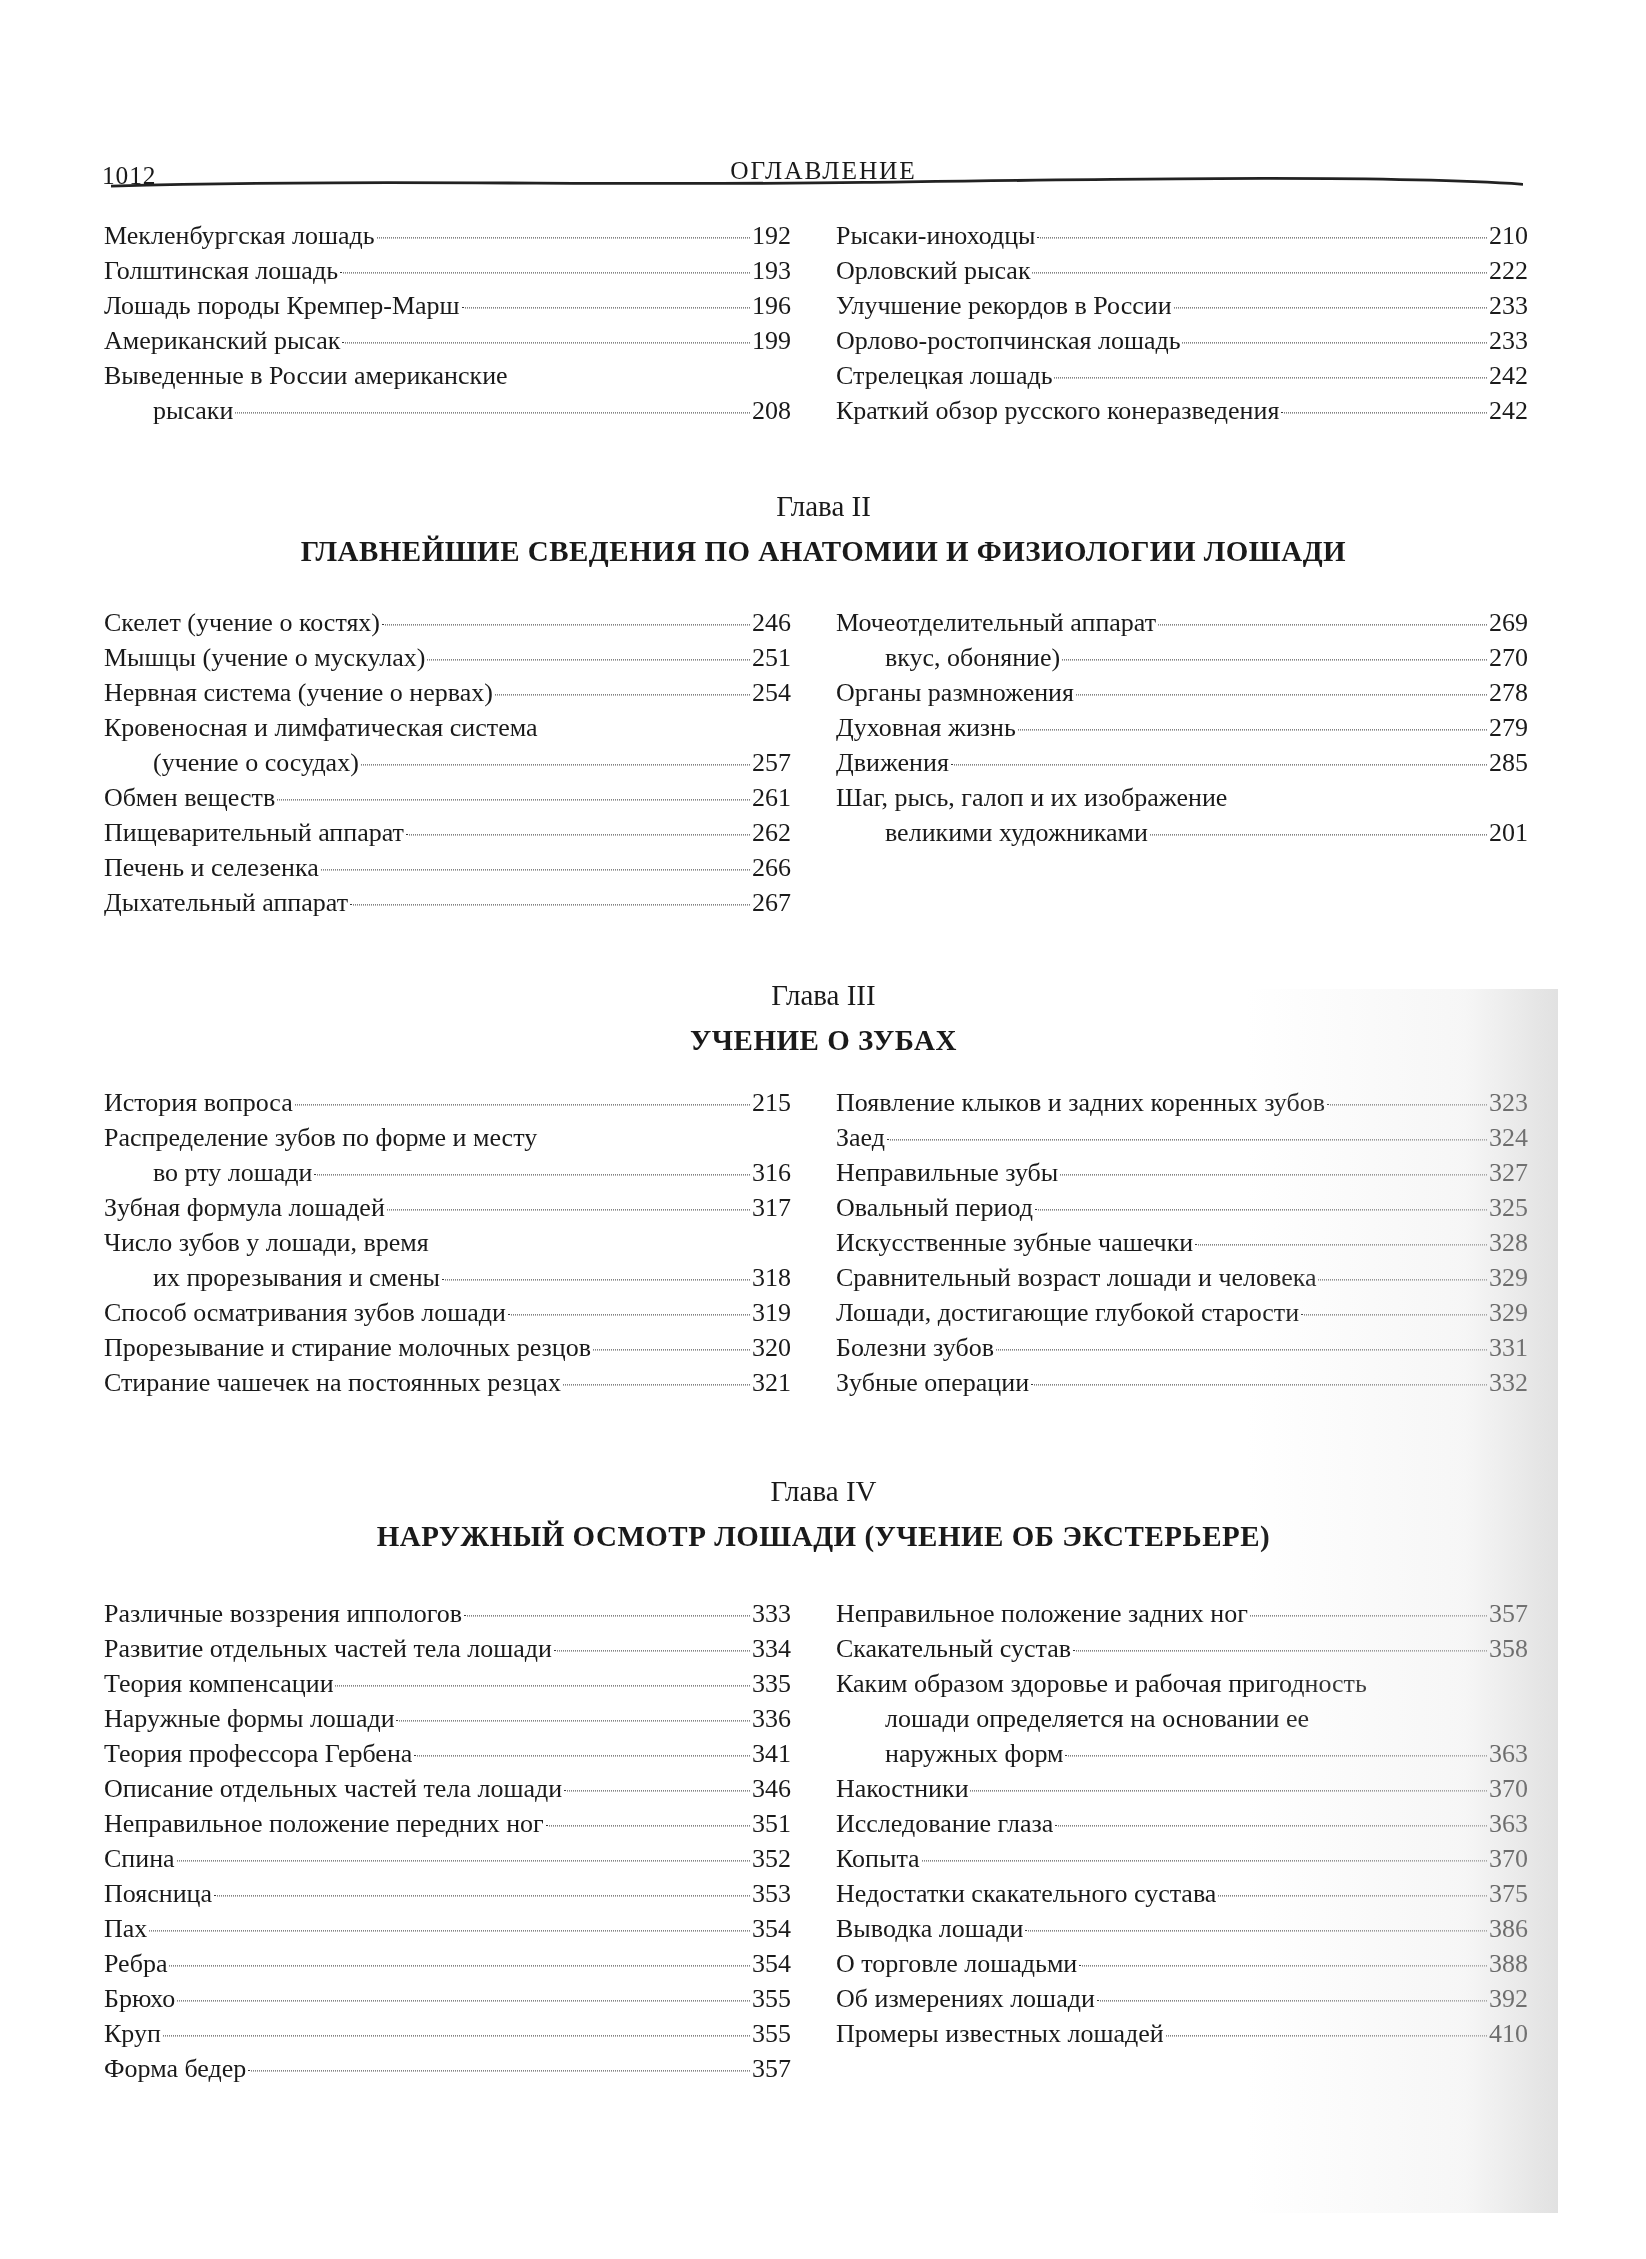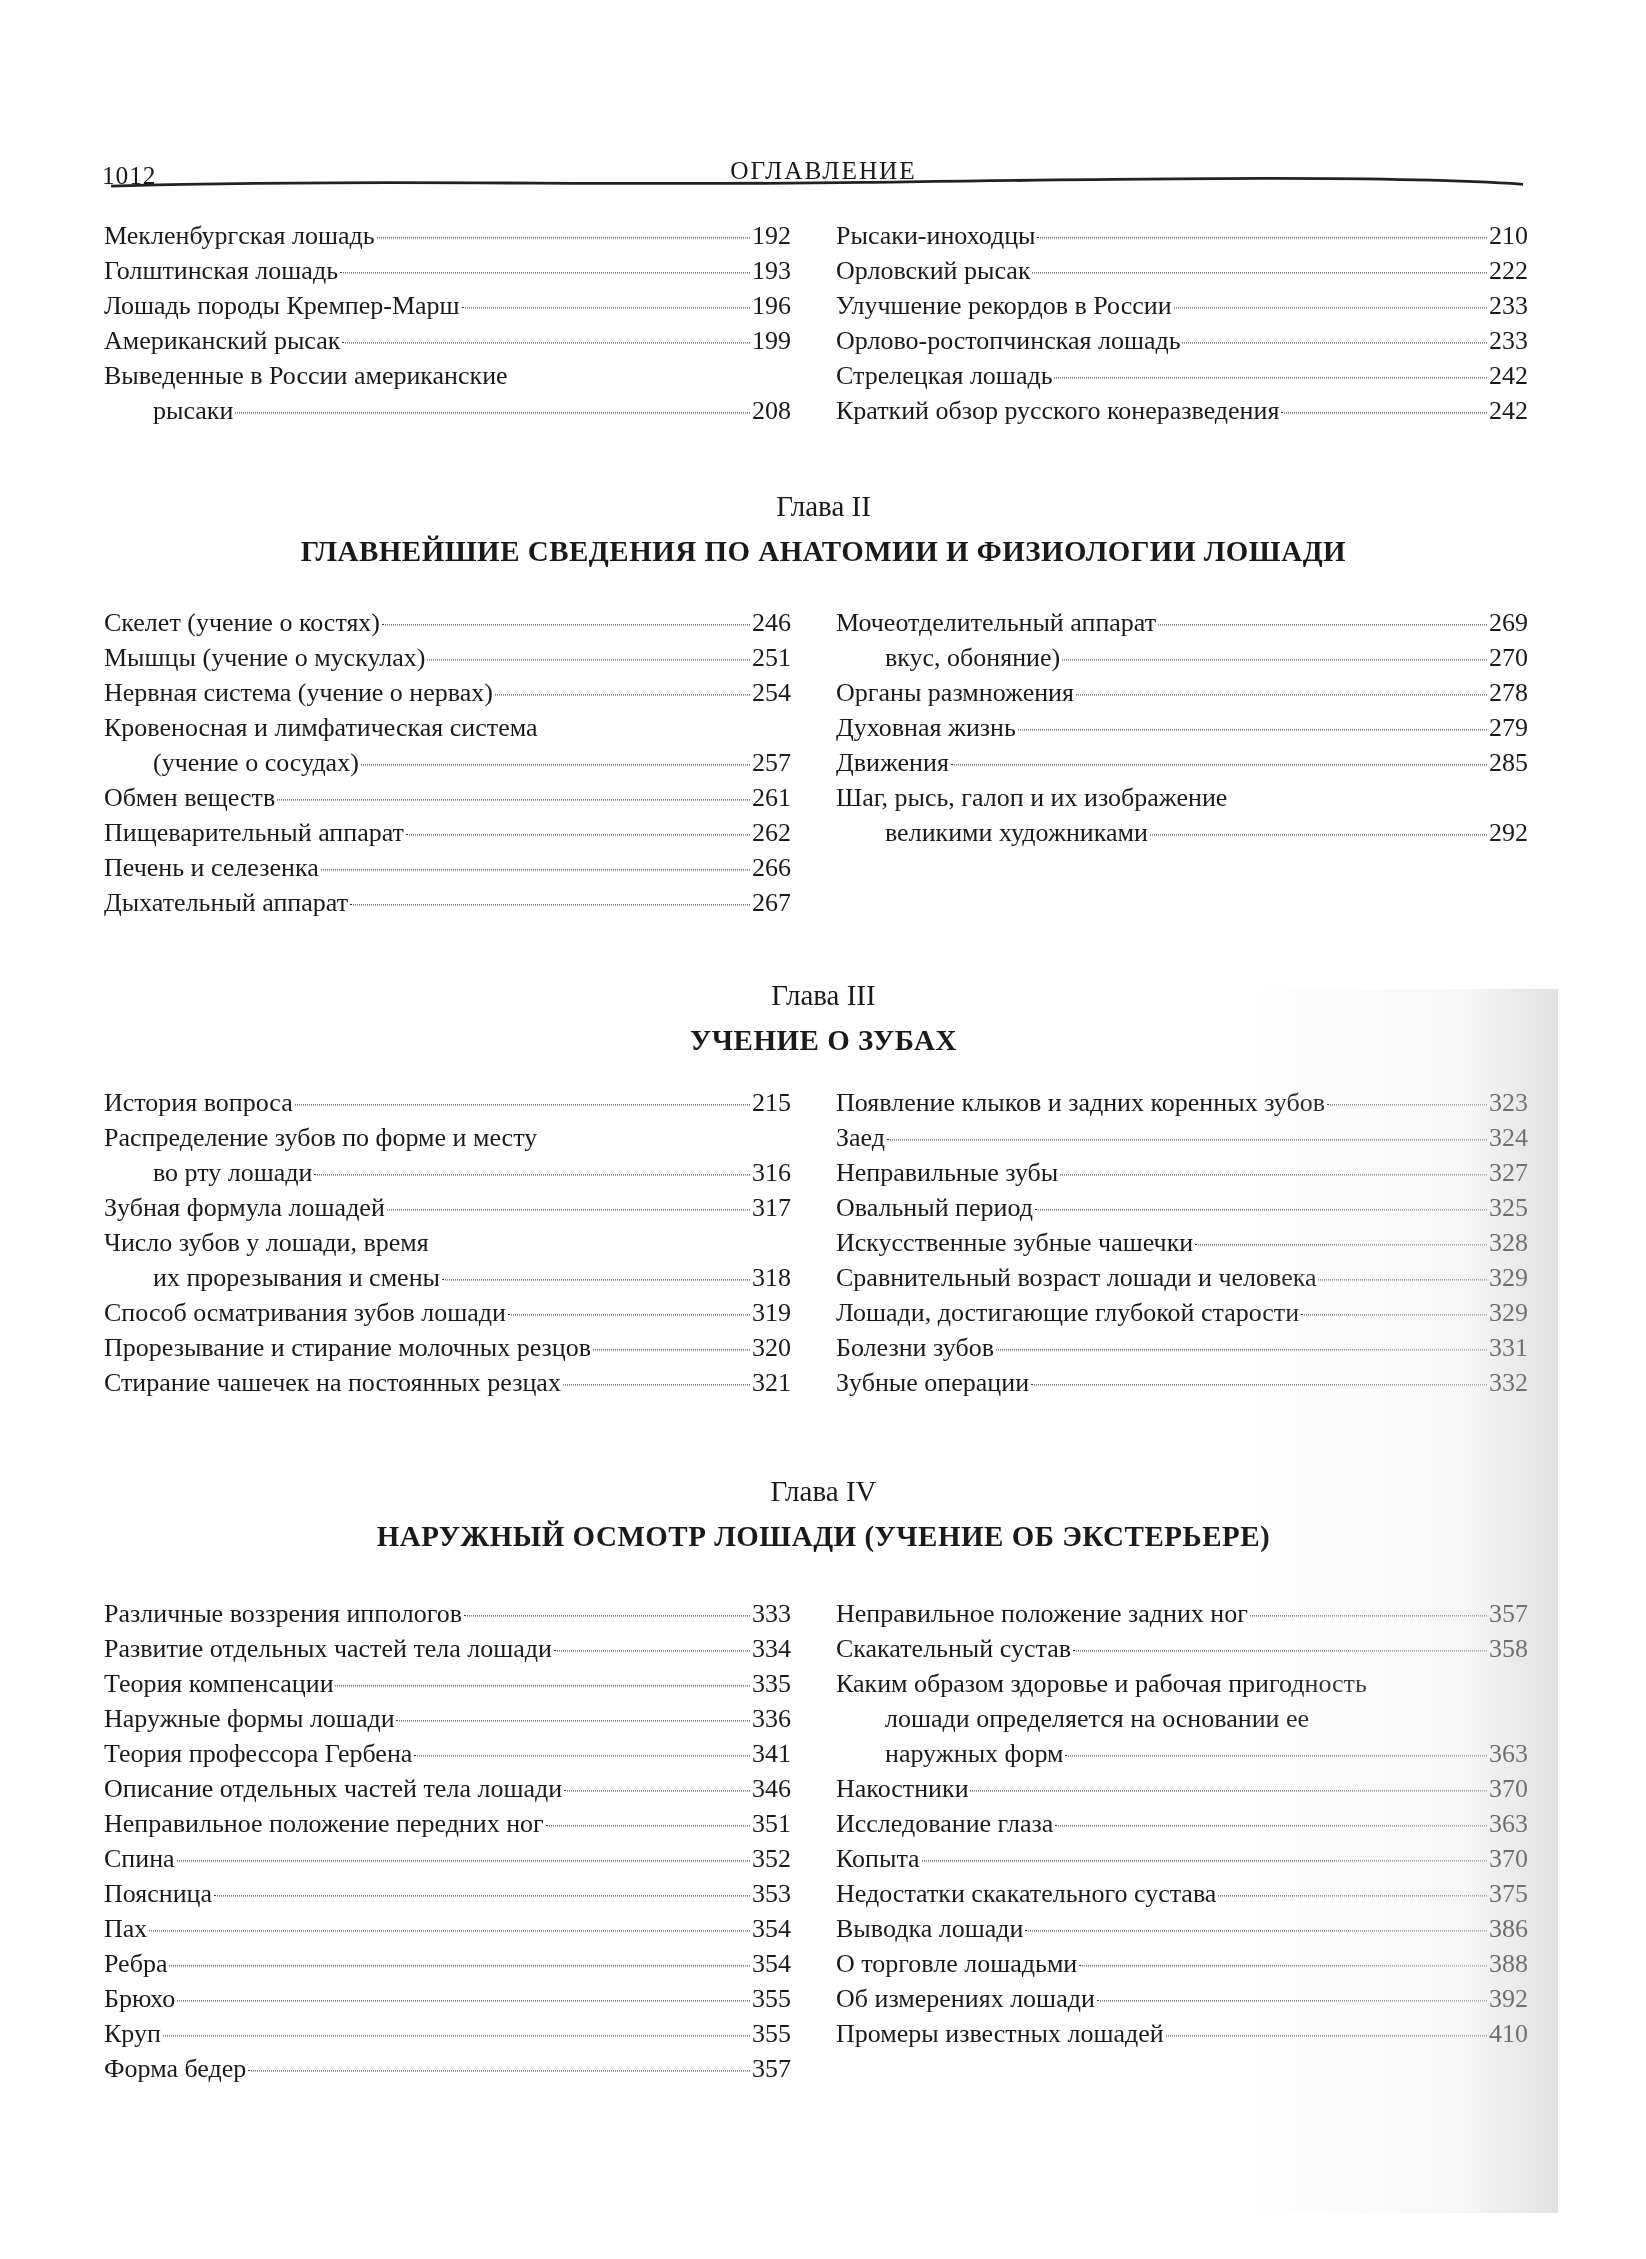--- a/index.html
+++ b/index.html
@@ -173,21 +173,21 @@
         <span class="t">Движения</span>
         <span class="dots"></span>
         <span class="p">285</span>
       </div>
       <div class="row">
         <span class="t">Шаг, рысь, галоп и их изображение</span>
       </div>
       <div class="row cont">
         <span class="t">великими художниками</span>
         <span class="dots"></span>
-        <span class="p">292</span>
+        <span class="p">201</span>
       </div>
     </div>
 </div>
 
 <div class="sec" style="top:979px;">
   <div class="chap">Глава III</div>
   <div class="ctitle">УЧЕНИЕ О ЗУБАХ</div>
 </div>
 <div class="cols" style="top:1085px;left:0;width:1647px;">
   <div class="col lcol">

